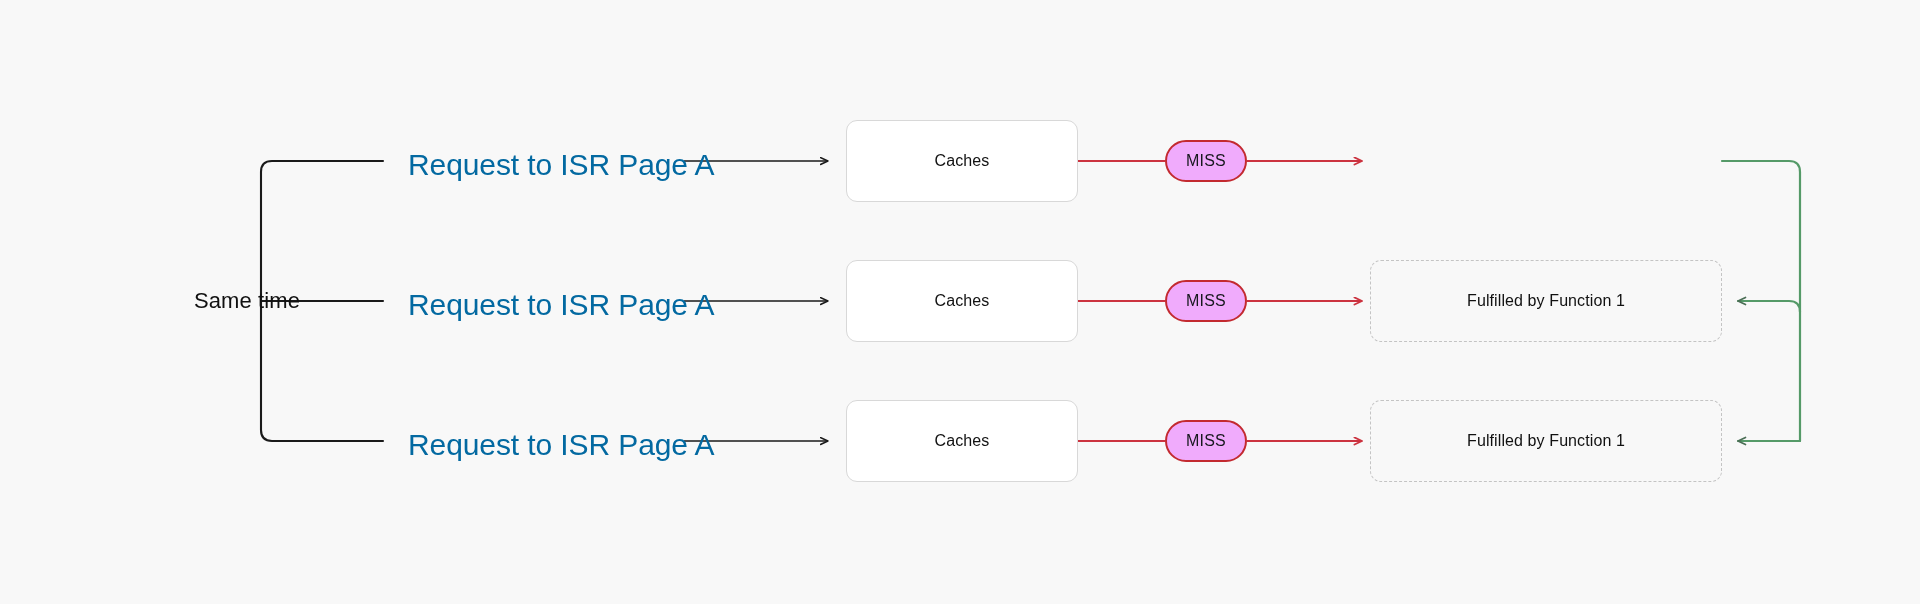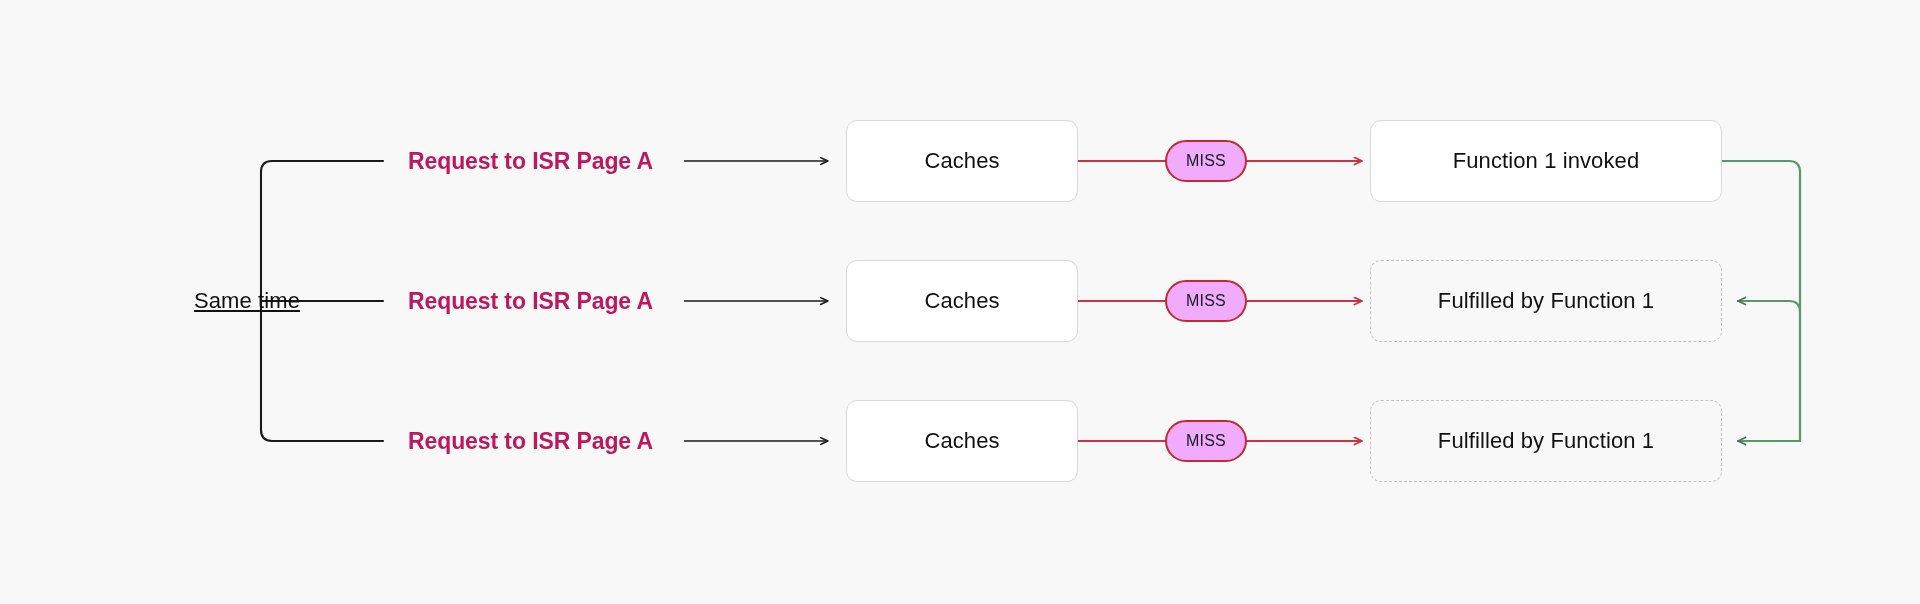--- a/index.html
+++ b/index.html
@@ -37,35 +37,35 @@
     font-size: 22px;
     color: #111111;
     letter-spacing: 0.1px;
   }
 
   
   .request-label {
     position: absolute;
     left: 408px;
     width: 300px;
-    font-size: 23px;
-    font-weight: bold;
-    color: #be185d;
+    font-size: 30px;
+    font-weight: normal;
+    color: #0369a1;
     letter-spacing: -0.1px;
     white-space: nowrap;
   }
 
   
   .node {
     position: absolute;
     box-sizing: border-box;
     display: flex;
     align-items: center;
     justify-content: center;
-    font-size: 22px;
+    font-size: 16px;
     color: #111111;
     letter-spacing: 0.1px;
   }
   .node.caches {
     left: 846px;
     width: 232px;
     height: 82px;
     background: #ffffff;
     border: 1.6px solid #d8d8d8;
     border-radius: 11px;
@@ -158,26 +158,25 @@
       <line x1="1247" y1="441" x2="1362" y2="441" stroke="#cc3340" stroke-width="1.9" marker-end="url(#arrow-red)"></line>
     </g>
 
     <g>
       <path d="M1722,161 L1789,161 Q1800,161 1800,172 L1800,441" fill="none" stroke="#559a68" stroke-width="2.2" stroke-linecap="round" stroke-linejoin="round"></path>
       <path d="M1800,312 Q1800,301 1789,301 L1738,301" fill="none" stroke="#559a68" stroke-width="2.2" stroke-linecap="round" stroke-linejoin="round" marker-end="url(#arrow-green)"></path>
       <path d="M1800,441 L1789,441 L1738,441" fill="none" stroke="#559a68" stroke-width="2.2" stroke-linecap="round" stroke-linejoin="round" marker-end="url(#arrow-green)"></path>
     </g>
   </svg>
 
-  <div class="same-time-label" style="top:288px;text-decoration:underline;">Same time</div>
+  <div class="same-time-label" style="top:288px;">Same time</div>
 
   <div class="request-label r1t">Request to ISR Page A</div>
   <div class="node caches r1">Caches</div>
   <div class="miss-pill r1p">MISS</div>
-  <div class="node func-solid r1">Function 1 invoked</div>
 
   <div class="request-label r2t">Request to ISR Page A</div>
   <div class="node caches r2">Caches</div>
   <div class="miss-pill r2p">MISS</div>
   <div class="node func-dashed r2">Fulfilled by Function 1</div>
 
   <div class="request-label r3t">Request to ISR Page A</div>
   <div class="node caches r3">Caches</div>
   <div class="miss-pill r3p">MISS</div>
   <div class="node func-dashed r3">Fulfilled by Function 1</div>

